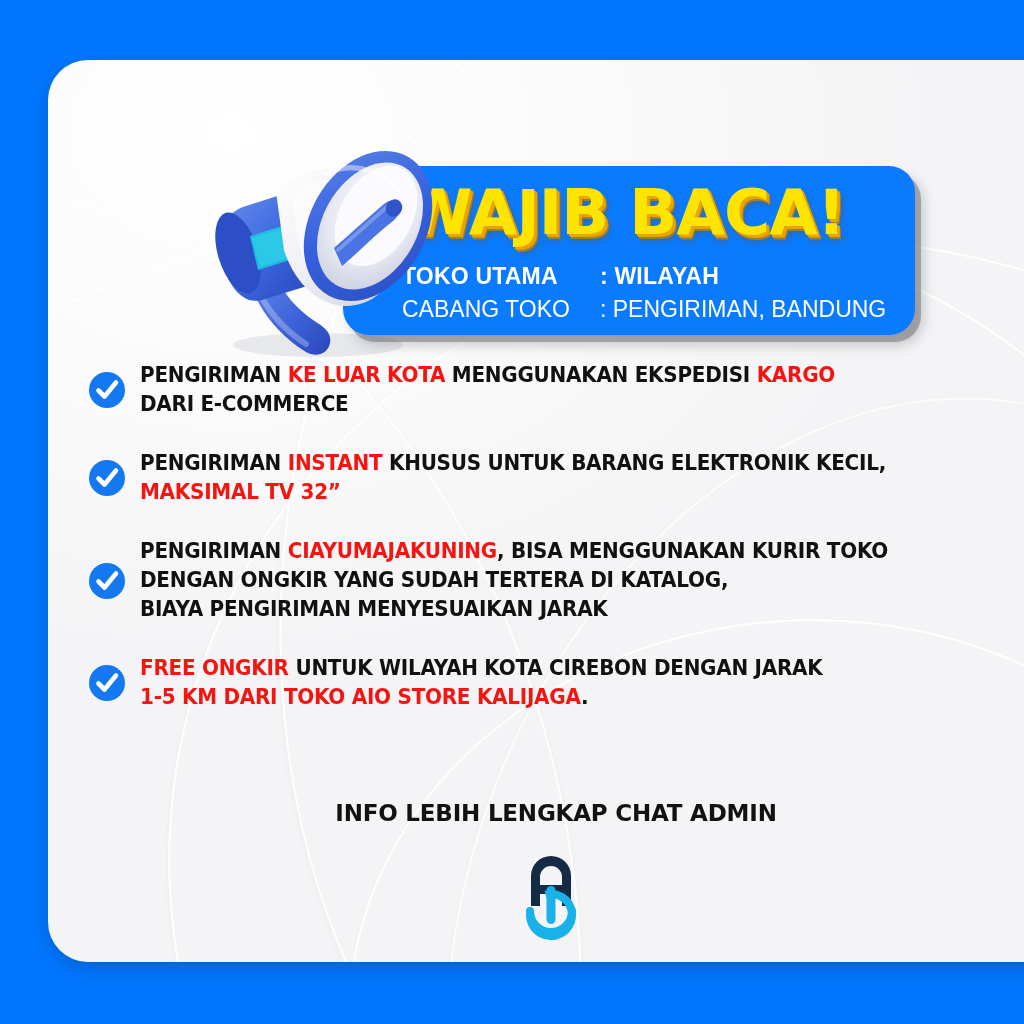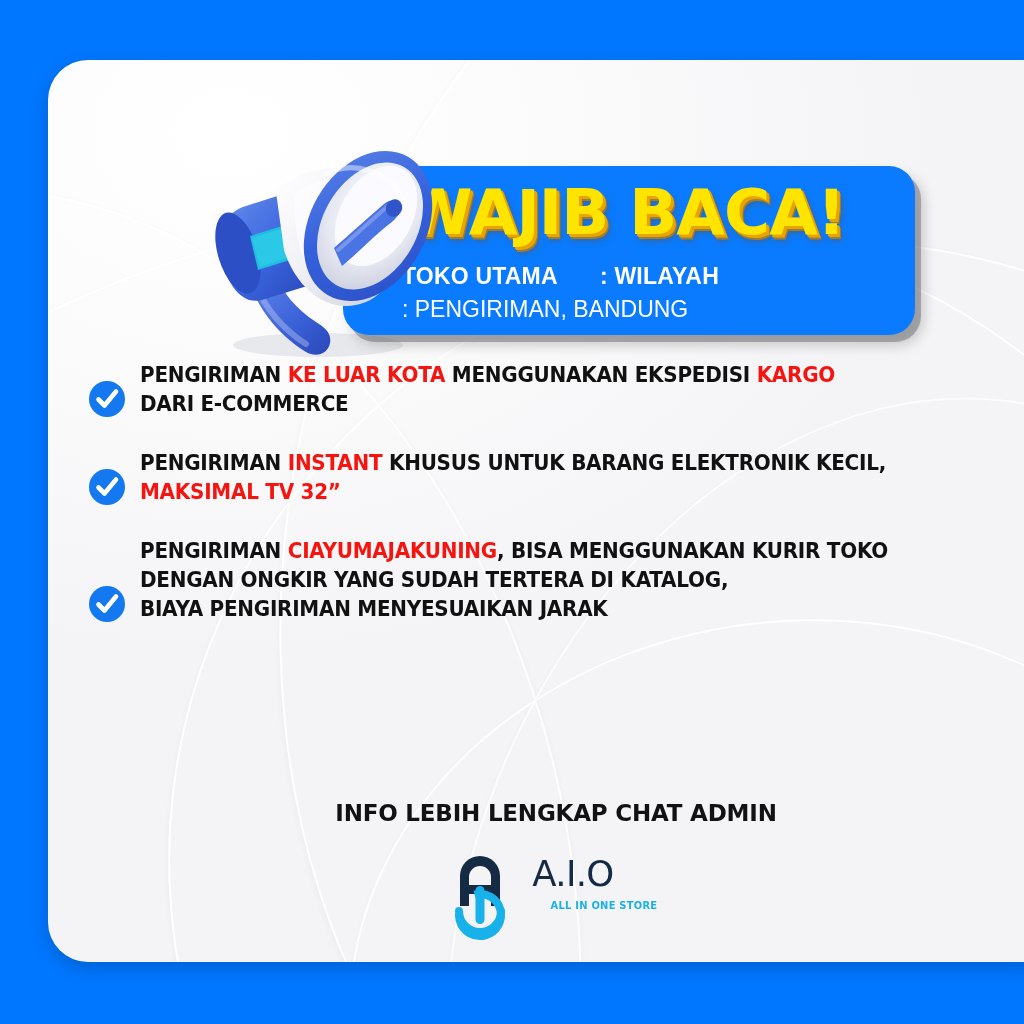--- a/index.html
+++ b/index.html
@@ -136,21 +136,21 @@
   
   #bullets {
     position: absolute;
     left: 40px;
     top: 300px;
     width: 900px;
   }
   .bullet {
     position: relative;
     display: flex;
-    align-items: flex-end;
+    align-items: center;
     margin-bottom: 30px;
   }
   .check-icon {
     flex: 0 0 auto;
     width: 38px; height: 38px;
     margin-top: 2px;
     margin-right: 14px;
   }
   .bullet-text {
     font-family: "DejaVu Sans", sans-serif;
@@ -203,20 +203,21 @@
   <div class="swoosh sw6"></div>
 
   <div id="banner">
     <div id="banner-title">WAJIB BACA!</div>
     <div id="store-table">
       <div class="store-row main">
         <span class="store-label">TOKO UTAMA</span>
         <span class="store-value">: WILAYAH</span>
       </div>
       <div class="store-row branch">
+        <span class="store-label">CABANG TOKO</span>
         <span class="store-value">: PENGIRIMAN, BANDUNG</span>
       </div>
     </div>
   </div>
 
   <div id="megaphone">
     <svg viewBox="0 0 250 240" width="250" height="240">
       <defs>
         <linearGradient id="coneBody" x1="0" y1="0" x2="1" y2="1">
           <stop offset="0%" stop-color="#FFFFFF"></stop>
@@ -304,39 +305,42 @@
     <svg viewBox="0 0 38 38" width="38" height="38">
       <circle cx="19" cy="19" r="18" fill="#1478F0"></circle>
       <path d="M10.5 19.5 L16.5 25.5 L28 11.5" fill="none" stroke="#FFFFFF" stroke-width="4.6" stroke-linecap="round" stroke-linejoin="round"></path>
     </svg></div>
         <div class="bullet-text">
           <div><span>PENGIRIMAN </span><span class="hl">CIAYUMAJAKUNING</span><span>, BISA MENGGUNAKAN KURIR TOKO</span></div>
           <div><span>DENGAN ONGKIR YANG SUDAH TERTERA DI KATALOG,</span></div>
           <div><span>BIAYA PENGIRIMAN MENYESUAIKAN JARAK</span></div>
         </div>
       </div>
+      <div class="bullet">
+        <div class="check-icon">
+    <svg viewBox="0 0 38 38" width="38" height="38">
+      <circle cx="19" cy="19" r="18" fill="#1478F0"></circle>
+      <path d="M10.5 19.5 L16.5 25.5 L28 11.5" fill="none" stroke="#FFFFFF" stroke-width="4.6" stroke-linecap="round" stroke-linejoin="round"></path>
+    </svg></div>
+        <div class="bullet-text">
+          <div><span class="hl">FREE ONGKIR</span><span> UNTUK WILAYAH KOTA CIREBON DENGAN JARAK</span></div>
+          <div><span class="hl">1-5 KM DARI TOKO AIO STORE KALIJAGA</span><span>.</span></div>
+        </div>
+      </div>
     </div>
 
   <div id="footer-cta">INFO LEBIH LENGKAP CHAT ADMIN</div>
 
   <div id="logo">
     <div id="logo-mark">
       <svg viewBox="0 0 74 92" width="74" height="92">
 
         <path d="M12 56 L12 26 A 20 20 0 0 1 52 26 L52 56 L43 56 L43 44 L21 44 L21 56 Z
                  M21 35 L43 35 L43 27 A 11 11 0 0 0 21 27 Z" fill="#152A45"></path>
 
         <path d="M36 86 A 21 21 0 1 1 36 44" fill="none" stroke="#19B1EA" stroke-width="8" stroke-linecap="round" transform="rotate(-90 32 65)"></path>
         <circle cx="32" cy="65" r="21" fill="none" stroke="#19B1EA" stroke-width="8" stroke-dasharray="105 33" transform="rotate(-105 32 65)"></circle>
         <rect x="27.5" y="36" width="9" height="38" rx="4.5" fill="#19B1EA"></rect>
       </svg>
     </div>
-    <div id="logo-word">
-      <svg viewBox="0 0 200 70" width="132" height="46">
-        <text x="0" y="46" font-family="DejaVu Sans, sans-serif" font-size="54" font-weight="500" fill="#152A45" letter-spacing="-1">A.I.O</text>
-      </svg>
-      <svg viewBox="0 0 200 22" width="132" height="15" style="margin-top:-4px;">
-        <text x="28" y="16" font-family="DejaVu Sans, sans-serif" font-size="15" font-weight="bold" fill="#19B1EA" letter-spacing="0.4">ALL IN ONE STORE</text>
-      </svg>
-    </div>
   </div>
 
 </div>
 
 </body></html>

